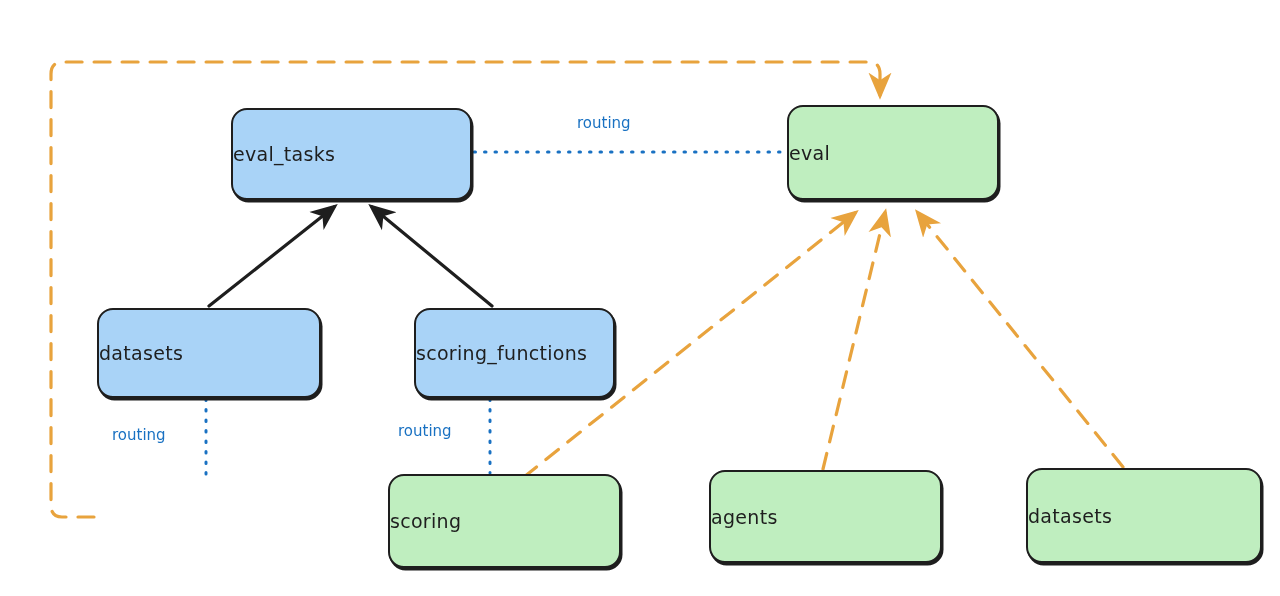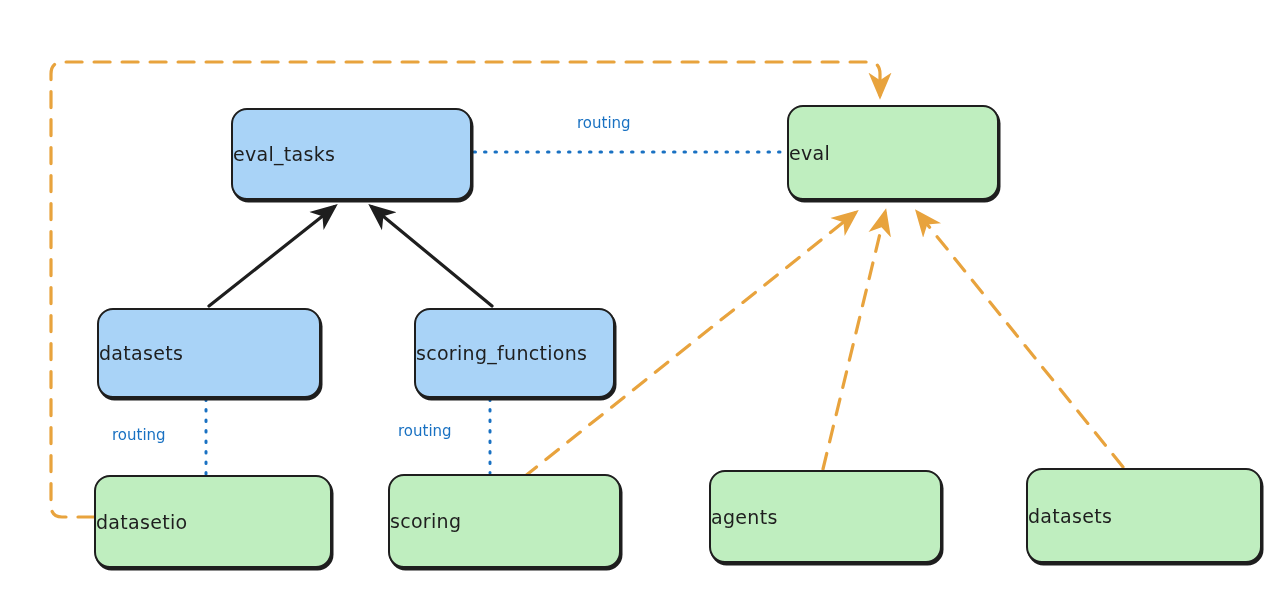--- a/index.html
+++ b/index.html
@@ -92,23 +92,20 @@
   </div>
 
   <div class="node blue" style="left:97px; top:308px; width:224px; height:90px;">
     <span class="node-label">datasets</span>
   </div>
 
   <div class="node blue" style="left:379px; top:308px; width:201px; height:90px;margin-left:35px;">
     <span class="node-label">scoring_functions</span>
   </div>
 
-  <div class="node green" style="left:94px; top:475px; width:238px; height:93px;">
-    <span class="node-label">datasetio</span>
-  </div>
 
   <div class="node green" style="left:709px; top:470px; width:233px; height:93px;">
     <span class="node-label">agents</span>
   </div>
 
   <div class="node green" style="left:388px; top:474px; width:233px; height:94px;">
     <span class="node-label">scoring</span>
   </div>
 
   <div class="node green" style="left:1026px; top:468px; width:236px; height:95px;">

